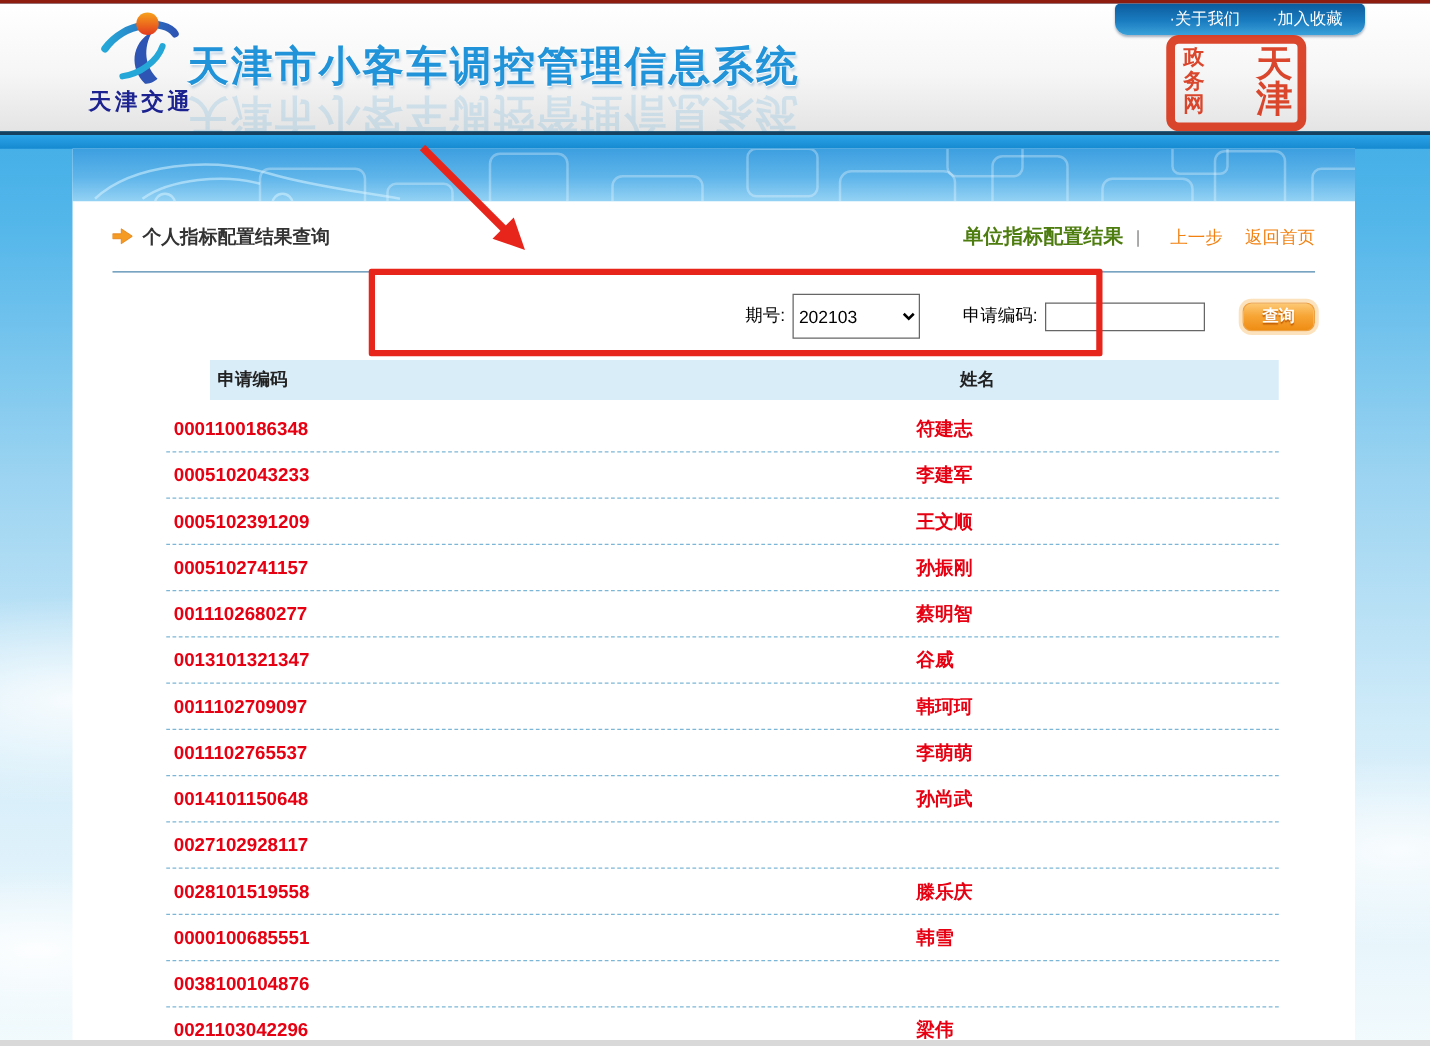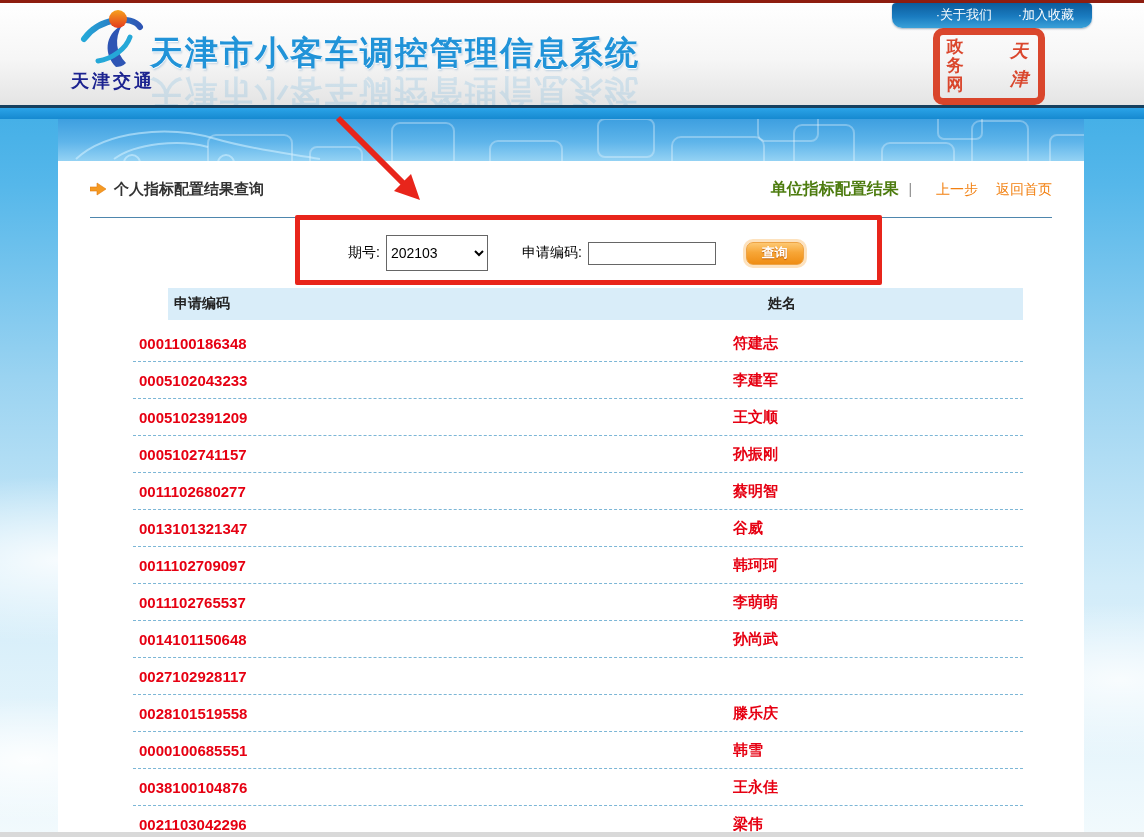--- a/index.html
+++ b/index.html
@@ -53,21 +53,21 @@
   .top-links a + a { margin-left:22px; }
   .seal {
     position:absolute; right:99px; top:25px; width:112px; height:77px;
     border:7px solid #d8381c; border-radius:10px;
     display:flex; justify-content:space-between; padding:2px 5px;
     color:#d8381c; font-family:"DejaVu Serif", serif; font-weight:bold;
     opacity:.92;
   }
   .seal-col { word-break:break-all; text-align:center; }
   .seal-left  { width:20px; font-size:17px; line-height:19px; }
-  .seal-right { width:28px; font-size:18px; line-height:28px;font-style:italic; }
+  .seal-right { width:28px; font-size:29px; line-height:28px; }
   
   .strip {
     position:absolute; top:105px; left:0; right:0; height:14px;
     border-top:3px solid #16405f;
     background:linear-gradient(180deg,#2ba4e8 0%,#1689d0 100%);
   }
   
   .main {
     position:absolute; top:119px; left:58px; width:1026px; bottom:5px;
     background:#ffffff;
@@ -83,21 +83,21 @@
     border-bottom:1px solid #4e86ad;
   }
   .breadcrumb { display:flex; align-items:center; font-size:15px; font-weight:bold; color:#333; }
   .breadcrumb .arrow-icon { margin-right:8px; display:inline-flex; }
   .nav-links { font-size:14px; white-space:nowrap; }
   .nav-links .unit { color:#4d7c0f; font-weight:bold; font-size:16px; text-decoration:none; cursor:pointer; }
   .nav-links .sep { color:#8c8c8c; margin:0 6px; }
   .nav-links .lnk { color:#f28011; text-decoration:none; cursor:pointer; margin-left:14px; }
   .form-row {
     height:70px; display:flex; align-items:center; padding-left:258px;
-    font-size:14px; color:#000;
+    font-size:14px; color:#000;justify-content:flex-end;
   }
   .form-row select {
     margin-left:6px; width:102px; height:36px;
     border:1px solid #666; background:#fff; font-size:14px;
     font-family:"Liberation Sans", sans-serif;
   }
   .form-row .code-label { margin-left:34px; }
   .form-row input {
     margin-left:6px; width:128px; height:23px;
     border:1px solid #666; font-size:14px; padding:0 4px;
@@ -284,21 +284,20 @@
       <div class="trow">
         <span class="col-code">0028101519558</span>
         <span class="col-name">滕乐庆</span>
       </div>
       <div class="trow">
         <span class="col-code">0000100685551</span>
         <span class="col-name">韩雪</span>
       </div>
       <div class="trow">
         <span class="col-code">0038100104876</span>
-        <span class="col-name">王永佳</span>
       </div>
       <div class="trow">
         <span class="col-code">0021103042296</span>
         <span class="col-name">梁伟</span>
       </div>
     </div>
   </div>
 </div>
 
 <div class="anno-box"></div>

